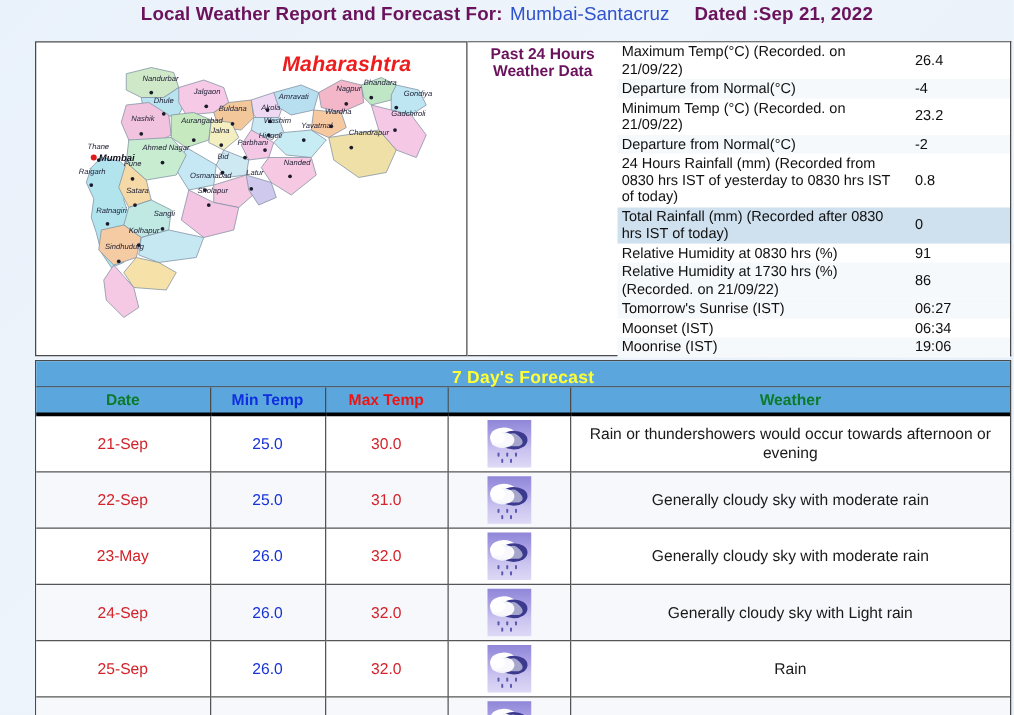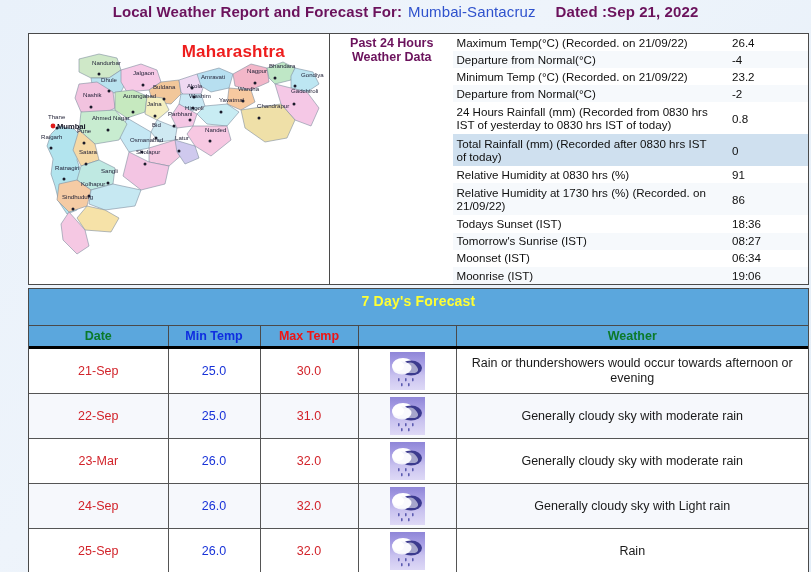--- a/index.html
+++ b/index.html
@@ -44,26 +44,27 @@
   .upper {
     position: absolute;
     left: 28px;
     top: 33px;
     width: 781px;
     height: 252px;
     display: flex;
     box-sizing: border-box;
   }
   .map-panel {
-    width: 302px;
+    width: 346px;
     box-sizing: border-box;
     border: 1px solid #4a4a4a;
     background: #ffffff;
     position: relative;
     overflow: hidden;
+    font-style: italic;
   }
   .map-title {
     position: absolute;
     top: 8px;
     right: 44px;
     color: #ee1d1d;
     font-weight: bold;
     font-size: 17px;
     letter-spacing: 0.2px;
     z-index: 6;
@@ -134,21 +135,21 @@
     box-sizing: border-box;
     border: 1px solid #4a4a4a;
     background: #ffffff;
   }
   .fc-title {
     background: #5ba7dd;
     color: #ffff33;
     text-align: center;
     font-weight: bold;
     font-size: 14px;
-    padding: 4px 0 16px;
+    padding: 4px 0 0;
     border-bottom: 1px solid #4a4a4a;
     letter-spacing: 0.2px;
   }
   .fc-table {
     width: 100%;
     border-collapse: collapse;
     table-layout: fixed;
   }
   .fc-table th {
     background: #5ba7dd;
@@ -346,27 +347,23 @@
             <td class="val">0</td>
           </tr>
           <tr>
             <td class="lbl">Relative Humidity at 0830 hrs (%)</td>
             <td class="val">91</td>
           </tr>
           <tr class="alt">
             <td class="lbl">Relative Humidity at 1730 hrs (%) (Recorded. on 21/09/22)</td>
             <td class="val">86</td>
           </tr>
-          <tr>
-            <td class="lbl">Todays Sunset (IST)</td>
-            <td class="val">18:36</td>
-          </tr>
           <tr class="alt">
             <td class="lbl">Tomorrow's Sunrise (IST)</td>
-            <td class="val">08:27</td>
+            <td class="val">06:27</td>
           </tr>
           <tr>
             <td class="lbl">Moonset (IST)</td>
             <td class="val">06:34</td>
           </tr>
           <tr class="alt">
             <td class="lbl">Moonrise (IST)</td>
             <td class="val">19:06</td>
           </tr>
         </tbody>
@@ -436,21 +433,21 @@
                   <rect x="22" y="26" width="1.6" height="3.4" rx="0.8"></rect>
                   <rect x="11" y="31" width="1.6" height="3.4" rx="0.8"></rect>
                   <rect x="18" y="31" width="1.6" height="3.4" rx="0.8"></rect>
                 </g>
               </svg>
             </div>
           </td>
           <td class="c-desc">Generally cloudy sky with moderate rain</td>
         </tr>
         <tr>
-          <td class="c-date">23-Mar</td>
+          <td class="c-date">23-May</td>
           <td class="c-min">26.0</td>
           <td class="c-max">32.0</td>
           <td class="icon-cell">
             <div class="wicon">
               <svg width="35" height="38" viewBox="0 0 35 38">
                 <ellipse cx="13" cy="13" rx="10.5" ry="7" fill="#ffffff"></ellipse>
                 <ellipse cx="21" cy="16" rx="11" ry="7.5" fill="#3b3a8e"></ellipse>
                 <ellipse cx="12" cy="16" rx="9.5" ry="6.5" fill="#f2f2fb"></ellipse>
                 <ellipse cx="8" cy="14" rx="6" ry="5" fill="#ffffff"></ellipse>
                 <path d="M4,17 Q9,10 16,12 Q22,8 27,15 Q30,19 25,21 L7,21 Q2,20 4,17 Z" fill="#ffffff" opacity="0.55"></path>

